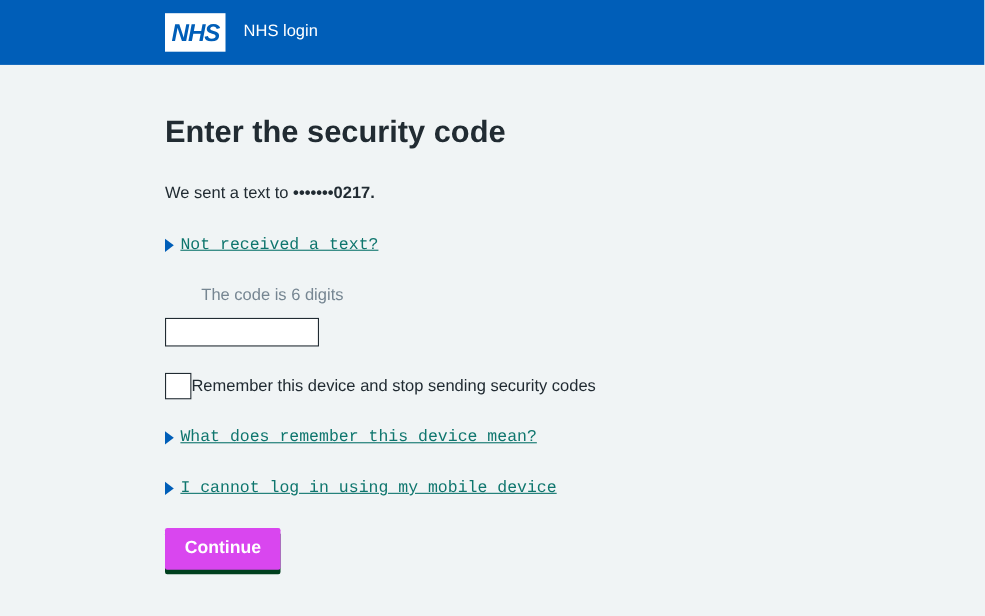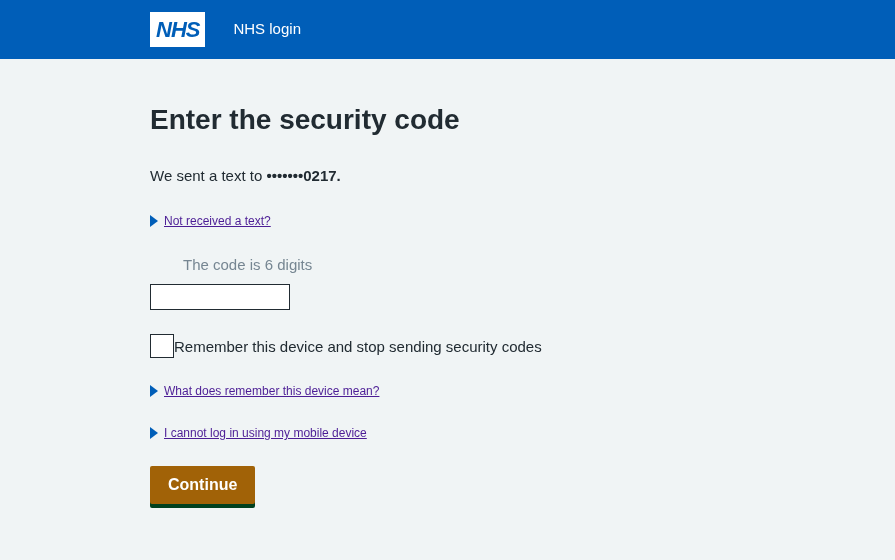--- a/index.html
+++ b/index.html
@@ -15,21 +15,21 @@
       padding: 12px 0;
     }
     .container {
       max-width: 895px;
       margin: 0 auto;
       padding: 0 150px;
     }
     .header-inner {
       display: flex;
       align-items: center;
-      gap: 28px;
+      gap: 16px;
     }
     .nhs-logo {
       background: #fff;
       color: #005eb8;
       font-weight: bold;
       font-style: italic;
       font-size: 22px;
       padding: 1px 6px;
       letter-spacing: -1px;
       display: inline-block;
@@ -60,23 +60,24 @@
     }
     .triangle {
       display: inline-block;
       width: 0;
       height: 0;
       border-top: 6px solid transparent;
       border-bottom: 6px solid transparent;
       border-left: 8px solid #005eb8;
     }
     .details-link {
-      color: #4c1d95;
+      color: #0f766e;
       text-decoration: underline;
-      font-size: 12px;
+      font-size: 15px;
+      font-family: Liberation Mono, monospace;
     }
     .form-group {
       margin-bottom: 24px;
     }
     .form-label {
       display: block;
       font-size: 15px;
       margin-bottom: 4px;
     }
     .form-hint {
@@ -102,21 +103,21 @@
       height: 24px;
       border: 1px solid #212b32;
       background: #fff;
       cursor: pointer;
       flex-shrink: 0;
     }
     .checkbox-label {
       font-size: 15px;
     }
     .button {
-      background: #a16207;
+      background: #d946ef;
       color: #fff;
       border: none;
       padding: 10px 18px;
       font-size: 16px;
       font-weight: bold;
       cursor: pointer;
       border-radius: 2px;
       box-shadow: 0 4px 0 #00401e;
     }
   </style>

